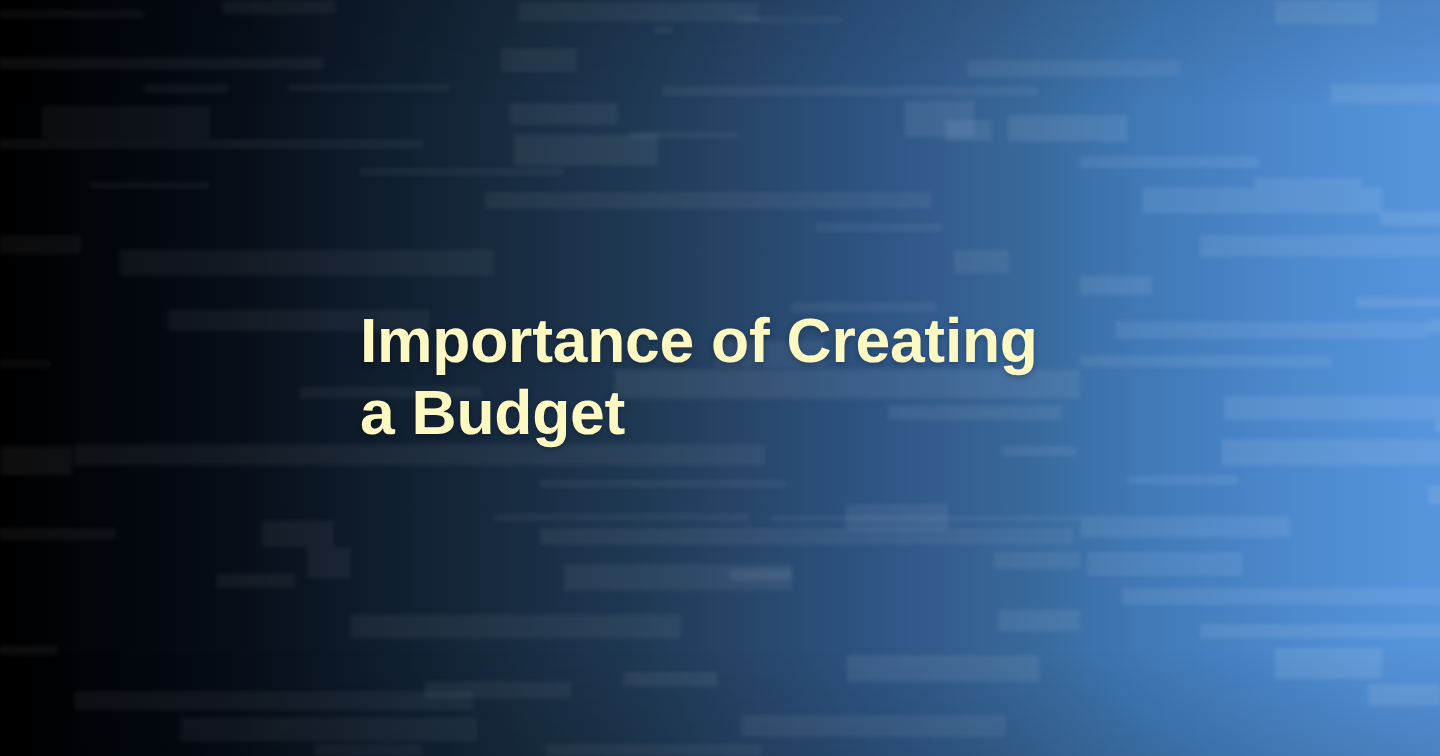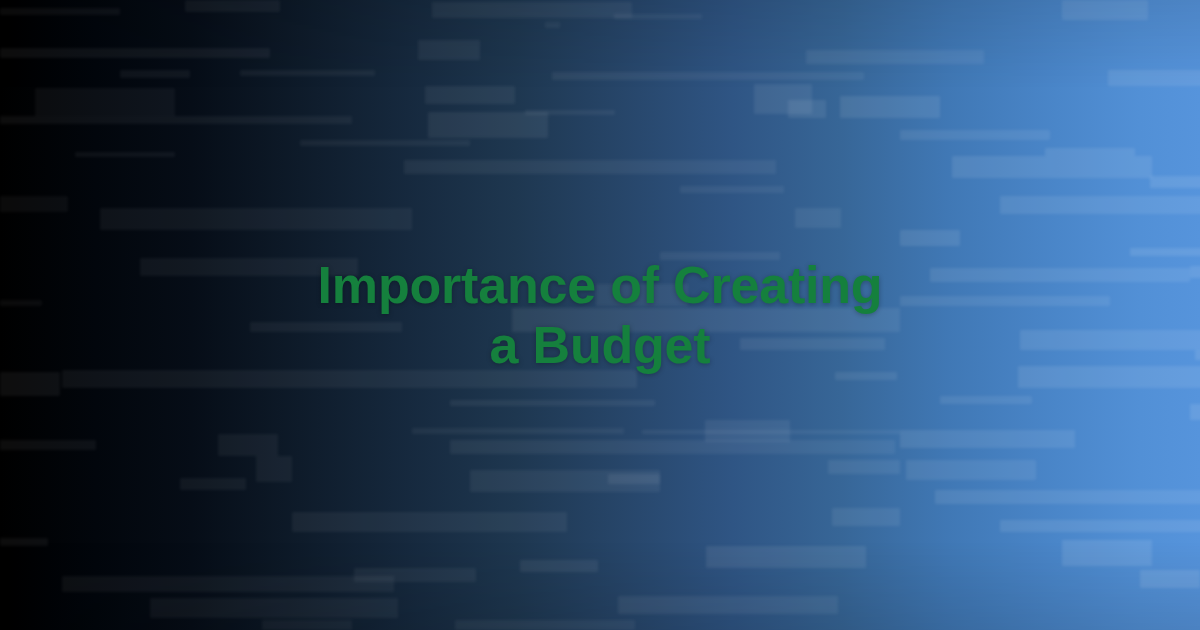--- a/index.html
+++ b/index.html
@@ -73,26 +73,25 @@
     position: absolute;
     inset: 0;
     display: flex;
     align-items: center;
     justify-content: center;
     padding: 0 150px;
     box-sizing: border-box;
   }
   .title {
     margin: 0;
-    color: #15803d;
+    color: #fef9c3;
     font-size: 52px;
     font-weight: 600;
     line-height: 60px;
     letter-spacing: -0.2px;
-    text-align: center;
     max-width: 600px;
     text-shadow: 0 1px 5px rgba(0,0,0,0.28);
     word-wrap: break-word;
   }
 </style>
 </head>
 <body>
 
 <div id="banner">
 

